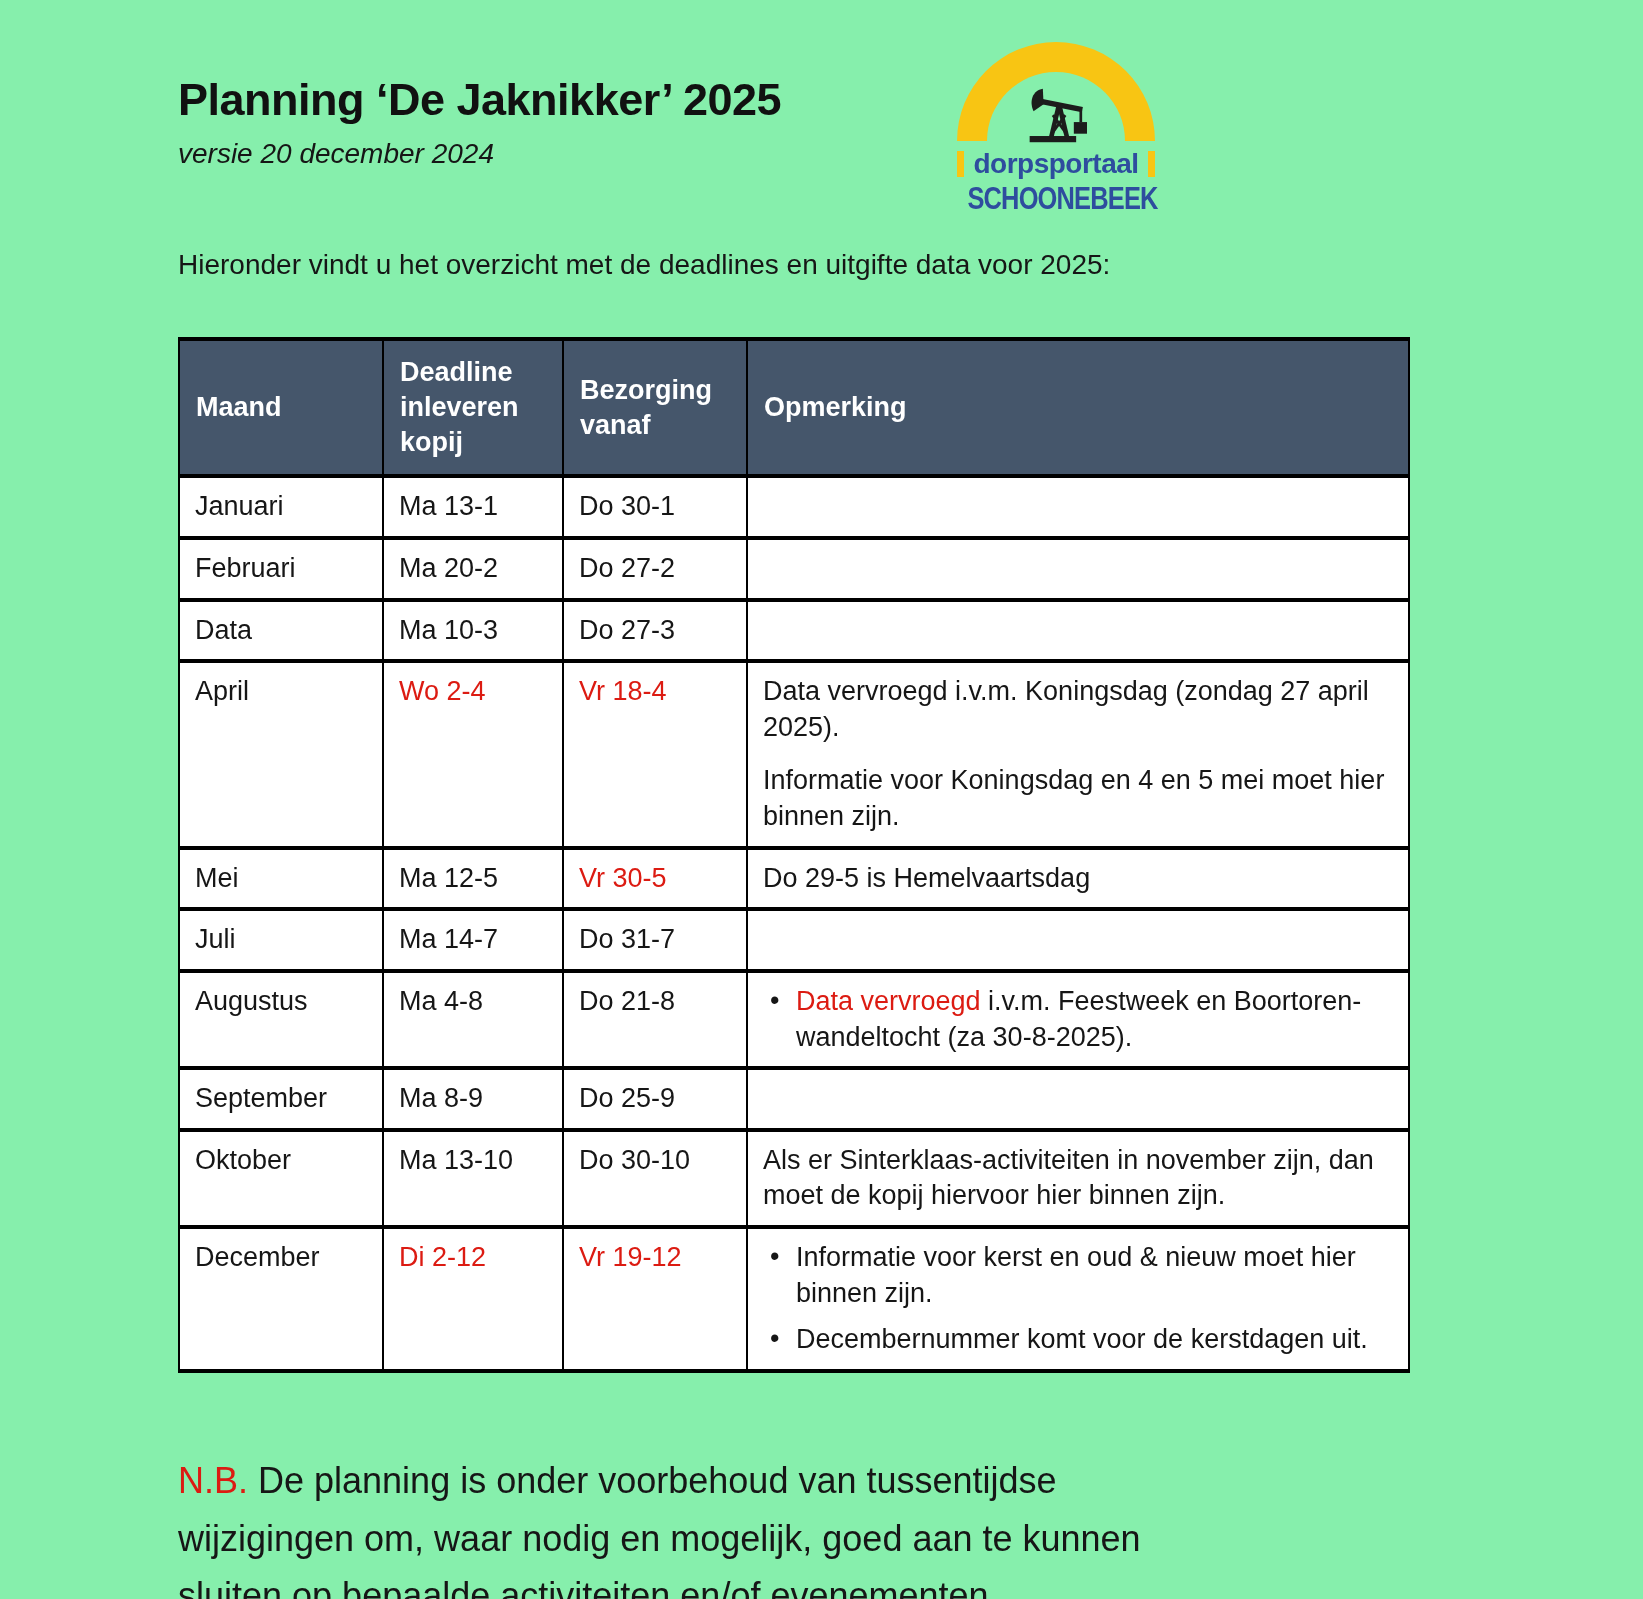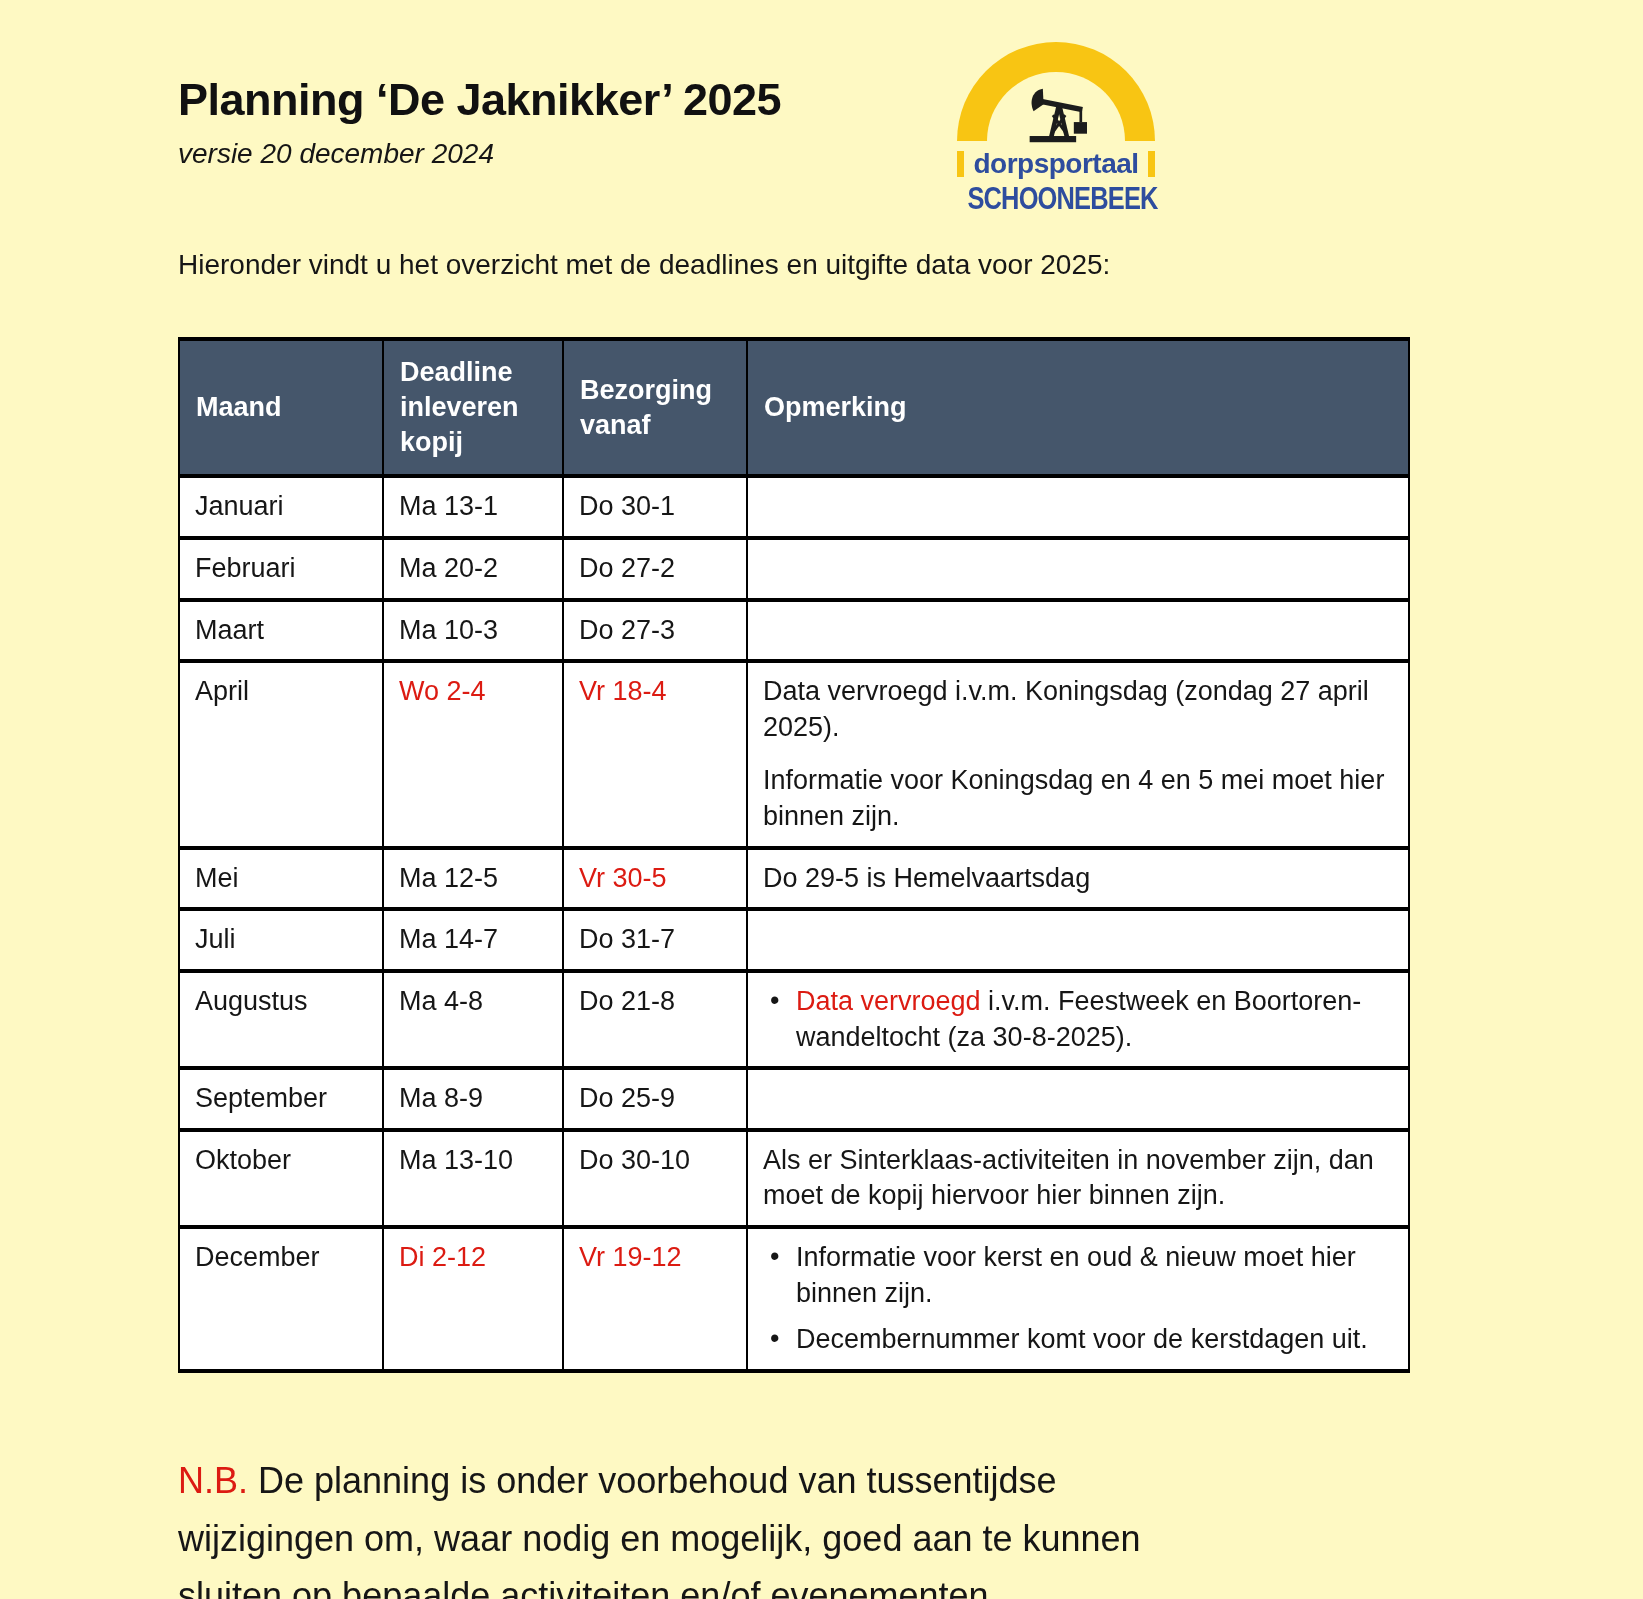--- a/index.html
+++ b/index.html
@@ -1,18 +1,18 @@
 <!DOCTYPE html>
 <html><head>
 <meta charset="utf-8">
 <style>
   * { margin:0; padding:0; box-sizing:border-box; }
   html,body { background:#ffffff; }
   .page {
-    position:relative; width:1643px; height:1599px; background:#fef9c3;
+    position:relative; width:1643px; height:1599px; background:#86efac;
     font-family:"Liberation Sans","DejaVu Sans",sans-serif; color:#161616;
     overflow:hidden;
   }
 
   
   .title-block { position:absolute; left:178px; top:74px; }
   .doc-title { font-size:45px; font-weight:700; letter-spacing:-0.5px; color:#111; }
   .doc-subtitle { font-size:28px; font-style:italic; margin-top:12px; color:#161616; }
 
   
@@ -119,21 +119,21 @@
             <td>Do 30-1</td>
             <td></td>
           </tr>
           <tr>
             <td>Februari</td>
             <td>Ma 20-2</td>
             <td>Do 27-2</td>
             <td></td>
           </tr>
           <tr>
-            <td>Maart</td>
+            <td>Data</td>
             <td>Ma 10-3</td>
             <td>Do 27-3</td>
             <td></td>
           </tr>
           <tr>
             <td>April</td>
             <td class="red bold">Wo 2-4</td>
             <td class="red bold">Vr 18-4</td>
             <td>
               <div class="para"><span>Data vervroegd i.v.m. Koningsdag (zondag 27 april 2025).</span></div>

